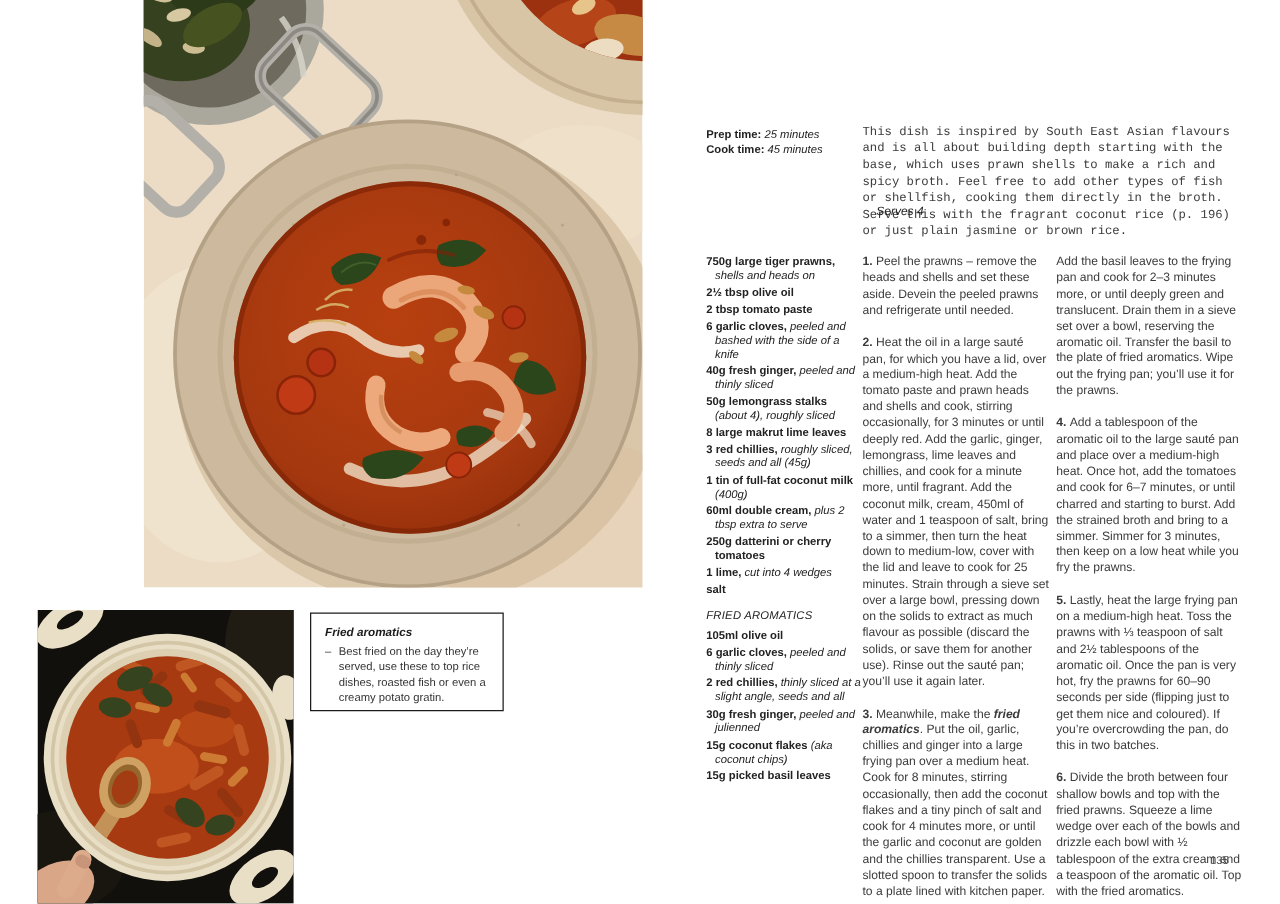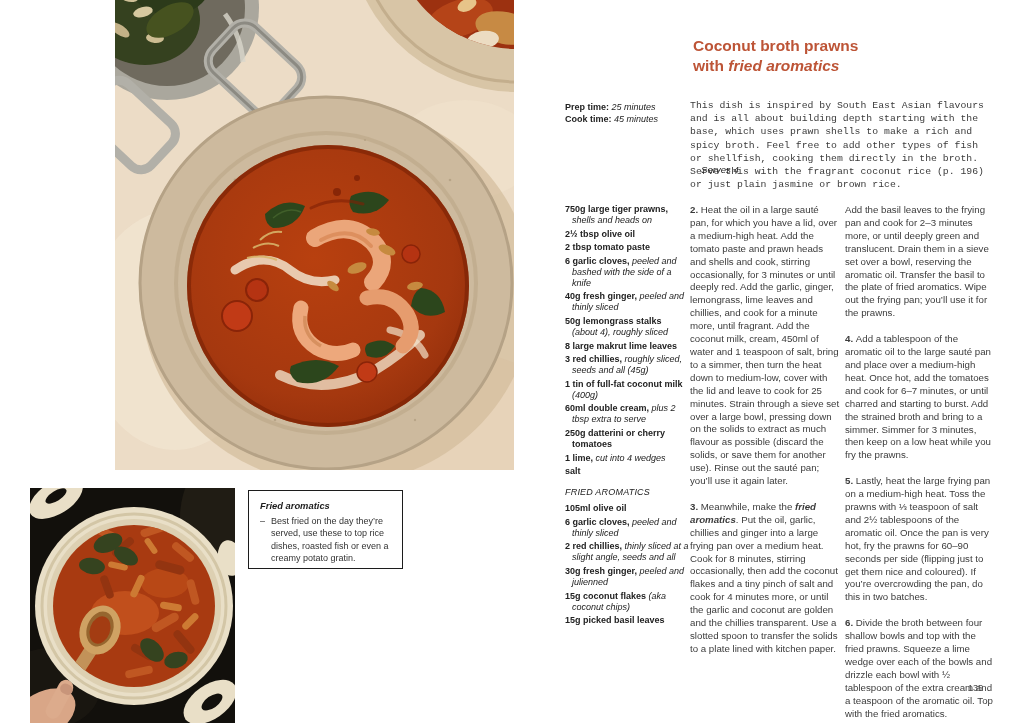--- a/index.html
+++ b/index.html
@@ -251,24 +251,20 @@
     </svg>
   </figure>
 
   <aside class="note-box">
     <h3>Fried aromatics</h3>
     <div class="note-item">
       <span class="dash">–</span><span>Best fried on the day they’re served, use these to top rice dishes, roasted fish or even a creamy potato gratin.</span>
     </div>
   </aside>
 
-  <header class="title">
-    <span>Coconut broth prawns</span><br>
-    <span>with </span><span class="bi">fried aromatics</span>
-  </header>
 
   <div class="meta">
     <div><b>Prep time:</b><i> 25 minutes</i></div>
     <div><b>Cook time:</b><i> 45 minutes</i></div>
   </div>
 
   <p class="intro">This dish is inspired by South East Asian flavours and is all about building depth starting with the base, which uses prawn shells to make a rich and spicy broth. Feel free to add other types of fish or shellfish, cooking them directly in the broth. Serve this with the fragrant coconut rice (p. 196) or just plain jasmine or brown rice.</p>
   <p class="serves">Serves 4</p>
 
   <div class="ingredients">
@@ -292,20 +288,21 @@
         <div class="ing"><span class="b">105ml olive oil</span></div>
         <div class="ing"><span class="b">6 garlic cloves,</span><span class="i"> peeled and thinly sliced</span></div>
         <div class="ing"><span class="b">2 red chillies,</span><span class="i"> thinly sliced at a slight angle, seeds and all</span></div>
         <div class="ing"><span class="b">30g fresh ginger,</span><span class="i"> peeled and julienned</span></div>
         <div class="ing"><span class="b">15g coconut flakes</span><span class="i"> (aka coconut chips)</span></div>
         <div class="ing"><span class="b">15g picked basil leaves</span></div>
       </div>
   </div>
 
   <div class="col" id="steps-col1">
+      <p class="step"><span class="n">1. </span><span>Peel the prawns – remove the heads and shells and set these aside. Devein the peeled prawns and refrigerate until needed.</span></p>
       <p class="step"><span class="n">2. </span><span>Heat the oil in a large sauté pan, for which you have a lid, over a medium-high heat. Add the tomato paste and prawn heads and shells and cook, stirring occasionally, for 3 minutes or until deeply red. Add the garlic, ginger, lemongrass, lime leaves and chillies, and cook for a minute more, until fragrant. Add the coconut milk, cream, 450ml of water and 1 teaspoon of salt, bring to a simmer, then turn the heat down to medium-low, cover with the lid and leave to cook for 25 minutes. Strain through a sieve set over a large bowl, pressing down on the solids to extract as much flavour as possible (discard the solids, or save them for another use). Rinse out the sauté pan; you’ll use it again later.</span></p>
       <p class="step"><span class="n">3. </span><span>Meanwhile, make the </span><span class="bi">fried aromatics</span><span>. Put the oil, garlic, chillies and ginger into a large frying pan over a medium heat. Cook for 8 minutes, stirring occasionally, then add the coconut flakes and a tiny pinch of salt and cook for 4 minutes more, or until the garlic and coconut are golden and the chillies transparent. Use a slotted spoon to transfer the solids to a plate lined with kitchen paper.</span></p>
     </div>
   <div class="col" id="steps-col2">
       <p class="step"><span>Add the basil leaves to the frying pan and cook for 2–3 minutes more, or until deeply green and translucent. Drain them in a sieve set over a bowl, reserving the aromatic oil. Transfer the basil to the plate of fried aromatics. Wipe out the frying pan; you’ll use it for the prawns.</span></p>
       <p class="step"><span class="n">4. </span><span>Add a tablespoon of the aromatic oil to the large sauté pan and place over a medium-high heat. Once hot, add the tomatoes and cook for 6–7 minutes, or until charred and starting to burst. Add the strained broth and bring to a simmer. Simmer for 3 minutes, then keep on a low heat while you fry the prawns.</span></p>
       <p class="step"><span class="n">5. </span><span>Lastly, heat the large frying pan on a medium-high heat. Toss the prawns with ⅓ teaspoon of salt and 2½ tablespoons of the aromatic oil. Once the pan is very hot, fry the prawns for 60–90 seconds per side (flipping just to get them nice and coloured). If you’re overcrowding the pan, do this in two batches.</span></p>
       <p class="step"><span class="n">6. </span><span>Divide the broth between four shallow bowls and top with the fried prawns. Squeeze a lime wedge over each of the bowls and drizzle each bowl with ½ tablespoon of the extra cream and a teaspoon of the aromatic oil. Top with the fried aromatics.</span></p>
     </div>
 

